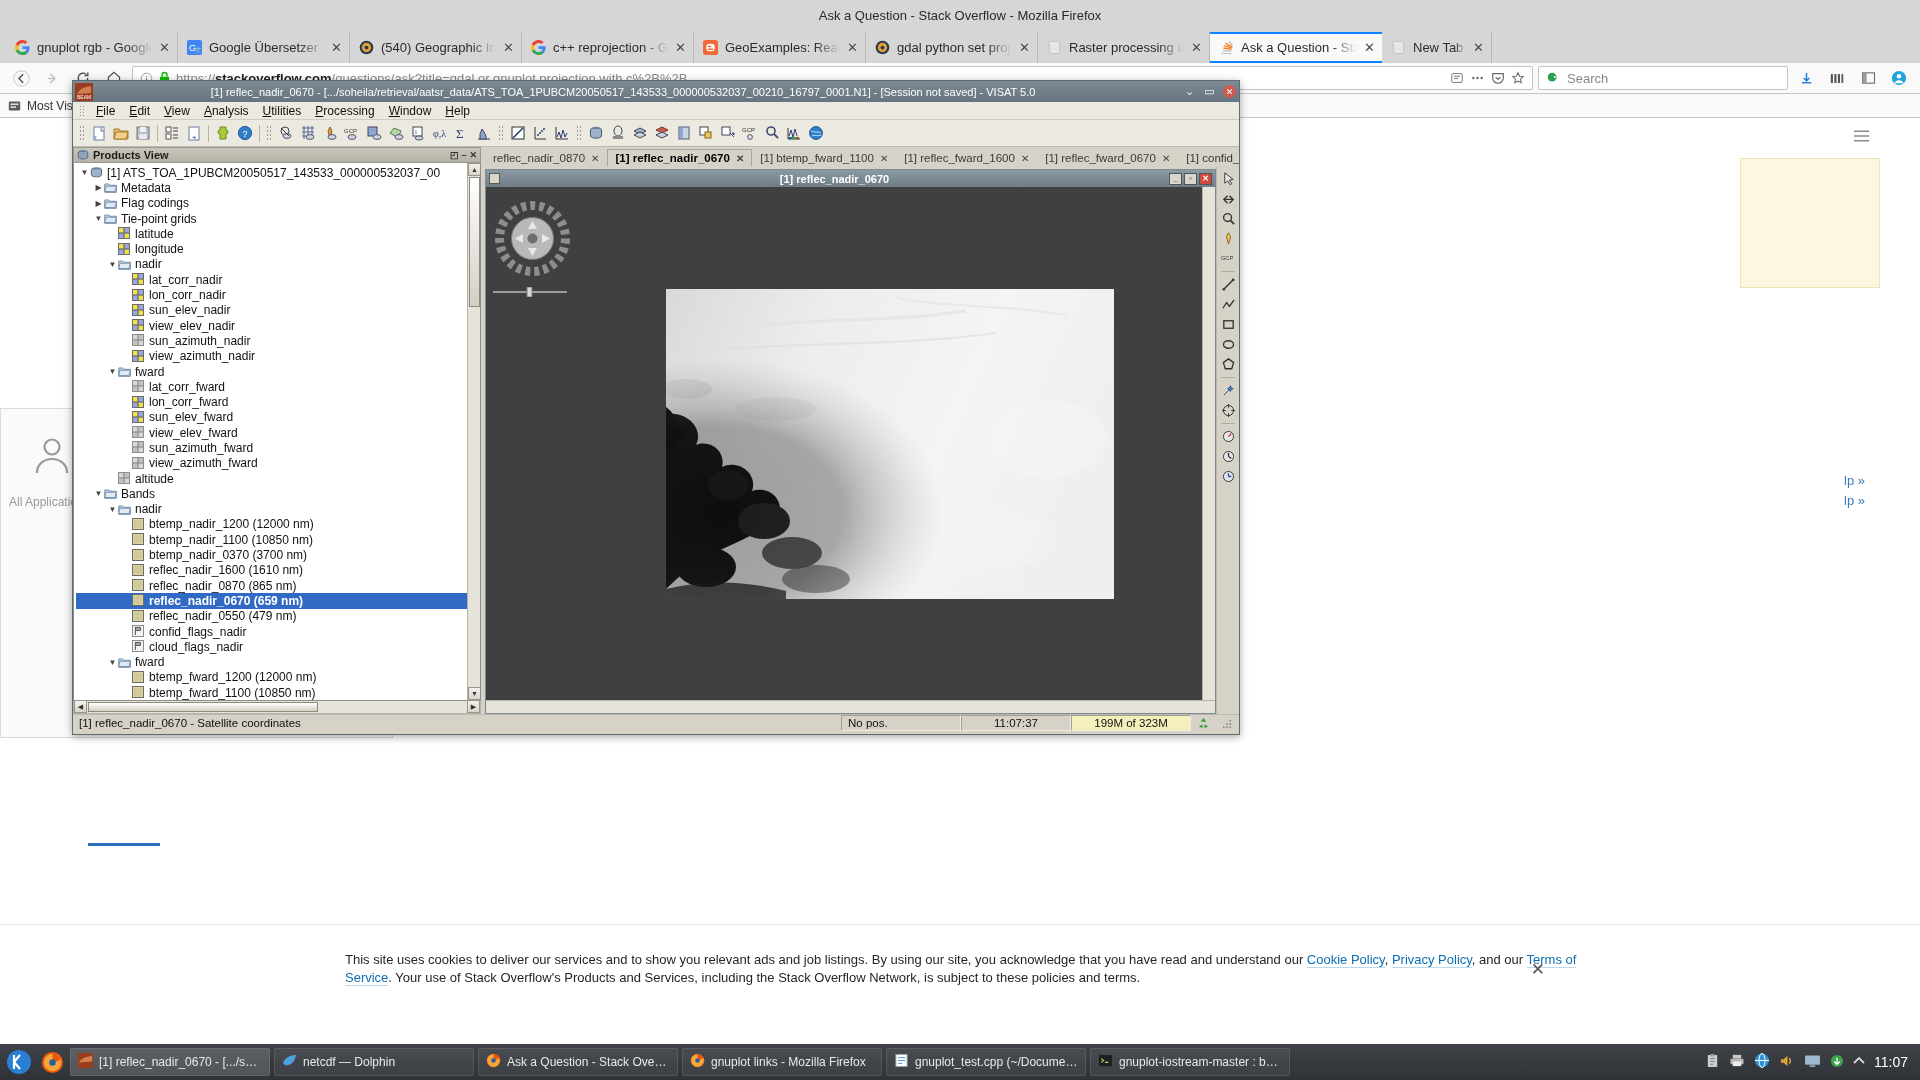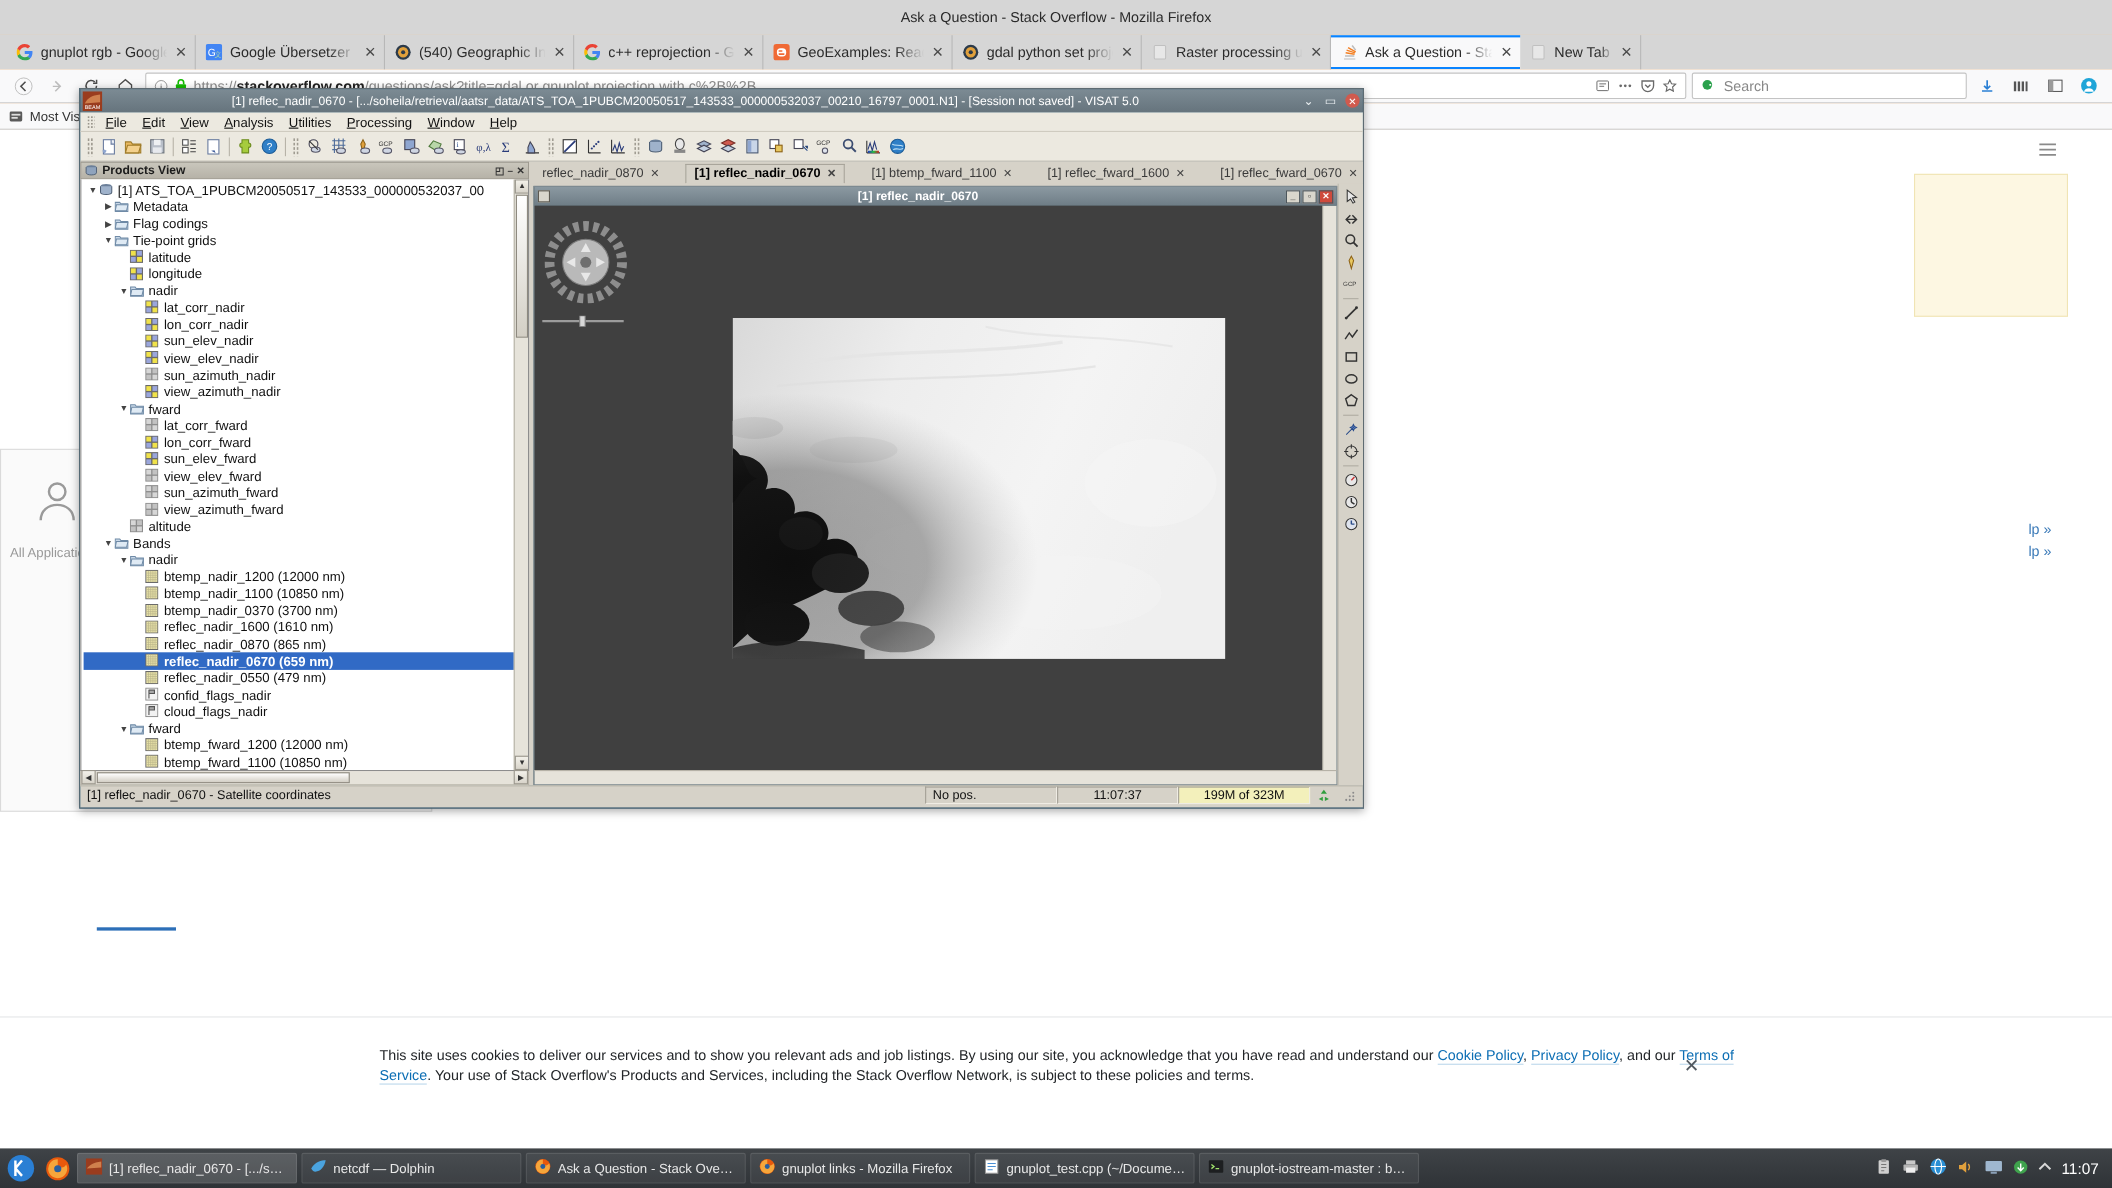--- a/index.html
+++ b/index.html
@@ -6,21 +6,21 @@
   html, body { margin:0; padding:0; }
   body {
     width:1920px; height:1080px;
     font-family:"Liberation Sans", sans-serif;
     font-size:13px;
     background:#ffffff;
     overflow:hidden;
     position:relative;
   }
   
-  #firefox { position:absolute; inset:0; background:#fdba74; }
+  #firefox { position:absolute; inset:0; background:#be185d; }
 
   .ff-titlebar {
     height:31px; background:#d6d6d6;
     display:flex; align-items:center; justify-content:center;
     font-size:13px; color:#2a2a2a; position:relative;
   }
   .ff-tabstrip {
     height:32px; background:#d6d6d6;
     display:flex; align-items:flex-end; padding:0 6px; position:relative;
   }
@@ -94,21 +94,21 @@
     position:absolute; left:30px; top:24px; width:42px; height:42px;
   }
   #kde-ghost .username { position:absolute; left:78px; top:28px; font-size:21px; color:#8e8e8e; }
   #kde-ghost .searchph { position:absolute; left:78px; top:55px; font-size:13px; color:#a8a8a8; }
   #kde-ghost .allapps { position:absolute; left:8px; top:86px; font-size:12px; color:#999; }
   #kde-ghost .utilities { position:absolute; left:148px; top:86px; font-size:13px; color:#a5a5a5; }
 
   
   #visat {
     position:absolute; left:72px; top:80px; width:1168px; height:655px;
-    background:#0c4a6e; border:1px solid #5e6b72;
+    background:#c4b5fd; border:1px solid #5e6b72;
     box-shadow:0 2px 8px rgba(0,0,0,.35);
     display:flex; flex-direction:column;
   }
   .v-title {
     height:21px; background:linear-gradient(#7c8b94,#66747d);
     display:flex; align-items:center; color:#fff; font-size:11px; position:relative;
   }
   .v-title .appicon { width:18px; height:18px; margin-left:2px; flex:0 0 auto; }
   .v-title .t-text {
     flex:1; text-align:center; white-space:nowrap; overflow:hidden; text-overflow:ellipsis; padding:0 90px 0 4px;
@@ -158,21 +158,21 @@
   }
   .v-scroll-h {
     height:13px; background:#e6e3da; border:1px solid #b6b2a7; border-top:none; position:relative;
   }
   .sb-thumb { position:absolute; background:linear-gradient(#ffffff,#d3cfc5); border:1px solid #8e8a80; }
   .sb-arrow { position:absolute; width:13px; height:13px; background:linear-gradient(#f3f1ea,#d8d4ca); border:1px solid #9a968c; font-size:7px; display:flex; align-items:center; justify-content:center; color:#333; }
 
   
   .v-right { flex:1; display:flex; flex-direction:column; min-width:0; }
   .doc-tabs {
-    height:20px; background:#d6d2c8; display:flex; align-items:flex-end; font-size:11.5px; padding-left:4px; gap:16px; overflow:hidden;
+    height:20px; background:#d6d2c8; display:flex; align-items:flex-end; font-size:11.5px; padding-left:4px; gap:0; overflow:hidden;
   }
   .doc-tab {
     height:18px; display:flex; align-items:center; gap:6px; padding:0 7px;
     color:#3a3a3a; white-space:nowrap; border:1px solid transparent;
   }
   .doc-tab.active { background:#d6d2c8; font-weight:bold; color:#000; border-color:#a9a59b; border-bottom-color:#d6d2c8; }
   .doc-tab .x { font-size:10px; color:#444; }
   .doc-tabs .tnav { margin-left:auto; display:flex; gap:3px; padding-right:3px; font-size:9px; color:#333; align-items:center; }
 
   .doc-area { flex:1; background:#d6d2c8; display:flex; min-height:0; }

